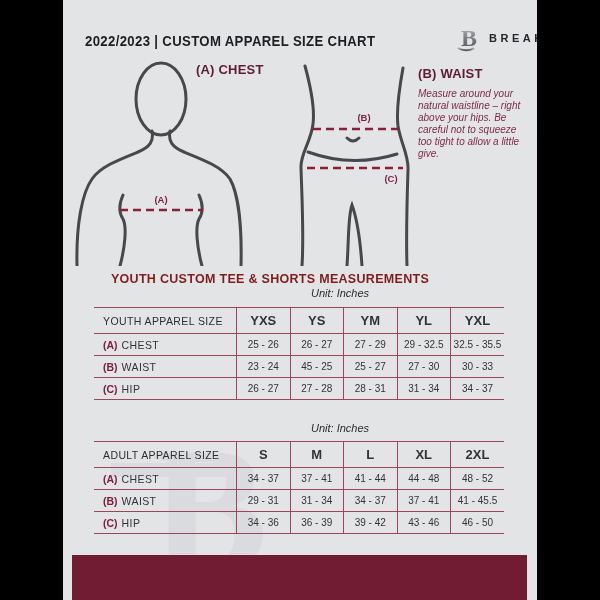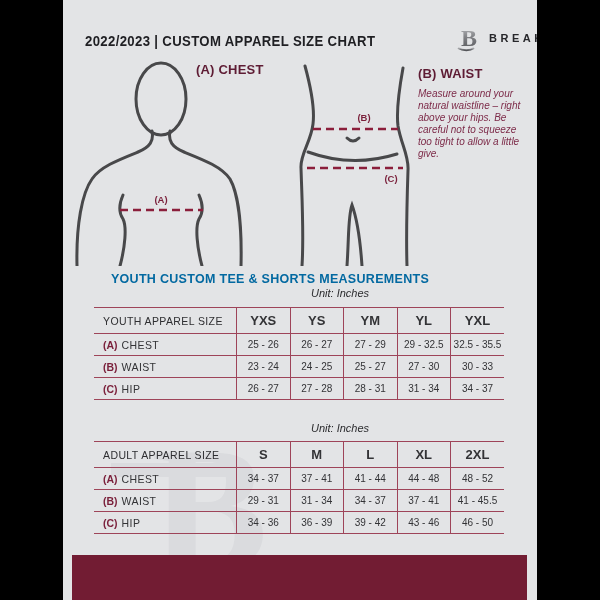--- a/index.html
+++ b/index.html
@@ -27,21 +27,21 @@
     margin:7px 0 0 0;font-size:10px;line-height:1.2;font-style:italic;
     color:#7D2B49;white-space:pre-line;
   }
   .fig{position:absolute;z-index:1;}
   .fig path,.fig ellipse{fill:none;stroke:#48484A;stroke-width:3;stroke-linecap:round;}
   .fig .dash{stroke:#8B1E3B;stroke-width:2.4;stroke-dasharray:8 5;}
   .fig text{font-family:"Liberation Sans",sans-serif;font-weight:bold;font-size:9.5px;fill:#7A1F3A;}
   
   .sec-title{
     position:absolute;left:0;width:414px;text-align:center;z-index:1;
-    font-weight:bold;font-size:12.5px;letter-spacing:.3px;color:#0369a1;
+    font-weight:bold;font-size:12.5px;letter-spacing:.3px;color:#7f1d1d;
   }
   .sec-unit{
     position:absolute;left:0;width:554px;text-align:center;z-index:1;
     font-style:italic;font-size:11px;color:#2b2b2e;
   }
   
   table.size-table{
     position:absolute;left:31px;width:410px;border-collapse:collapse;z-index:1;
     table-layout:fixed;
   }
@@ -147,21 +147,21 @@
         <td><span class="row-key">(A)</span><span class="row-label">CHEST</span></td>
         <td>25 - 26</td>
         <td>26 - 27</td>
         <td>27 - 29</td>
         <td>29 - 32.5</td>
         <td>32.5 - 35.5</td>
       </tr>
       <tr>
         <td><span class="row-key">(B)</span><span class="row-label">WAIST</span></td>
         <td>23 - 24</td>
-        <td>24 - 25</td>
+        <td>45 - 25</td>
         <td>25 - 27</td>
         <td>27 - 30</td>
         <td>30 - 33</td>
       </tr>
       <tr>
         <td><span class="row-key">(C)</span><span class="row-label">HIP</span></td>
         <td>26 - 27</td>
         <td>27 - 28</td>
         <td>28 - 31</td>
         <td>31 - 34</td>

